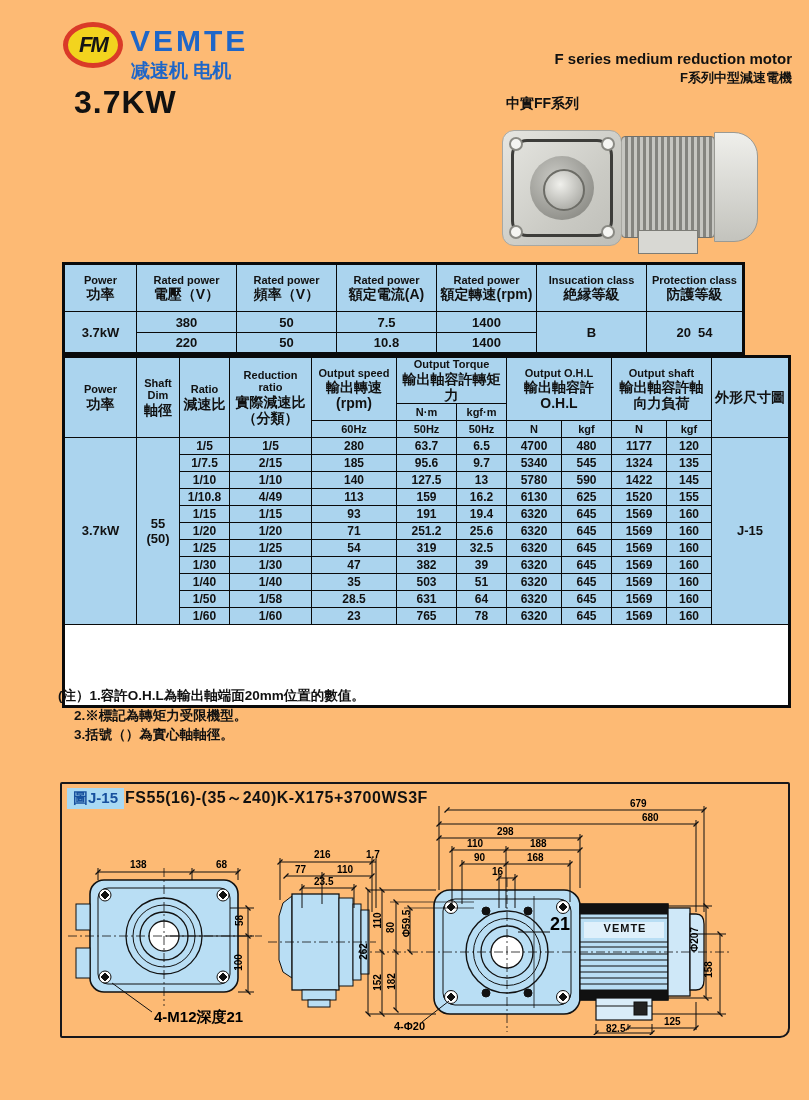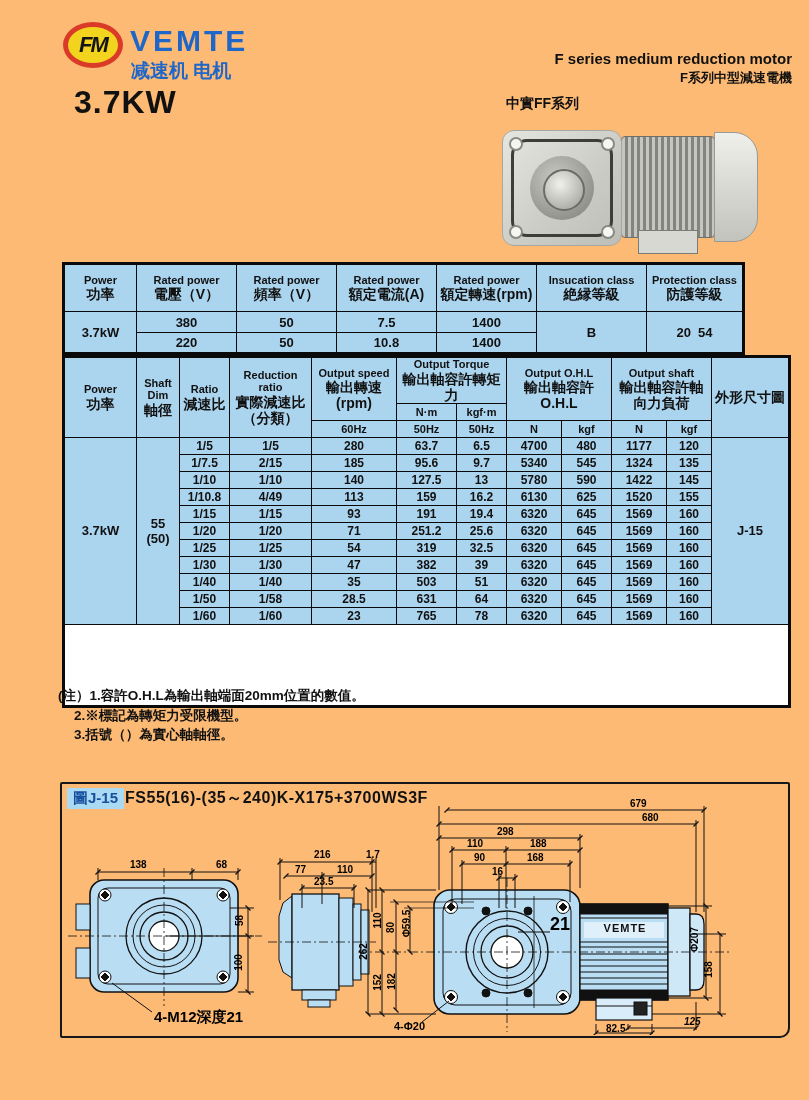--- a/index.html
+++ b/index.html
@@ -554,18 +554,18 @@
     <span class="dim rot" style="left:293px;top:162px;">262</span>
     <span class="dim rot" style="left:307px;top:131px;">110</span>
     <span class="dim rot" style="left:307px;top:193px;">152</span>
     <span class="dim rot" style="left:323px;top:138px;">80</span>
     <span class="dim rot" style="left:321px;top:192px;">182</span>
     <span class="dim rot" style="left:331px;top:134px;">Φ59.5</span>
     <span class="dim" style="left:456px;top:130px;font-size:18px;margin-left:32px;">21</span>
     <span class="dim" style="left:332px;top:236px;font-size:11px;">4-Φ20</span>
     <span class="dim rot" style="left:620px;top:150px;">Φ207</span>
     <span class="dim rot" style="left:638px;top:180px;">158</span>
-    <span class="dim" style="left:622px;top:232px;font-style:italic;">125</span>
+    <span class="dim" style="left:602px;top:232px;">125</span>
     <span class="dim" style="left:544px;top:239px;">82.5</span>
     <div id="motor-name">VEMTE</div>
   </div>
 
 </div>
 
 </body></html>

